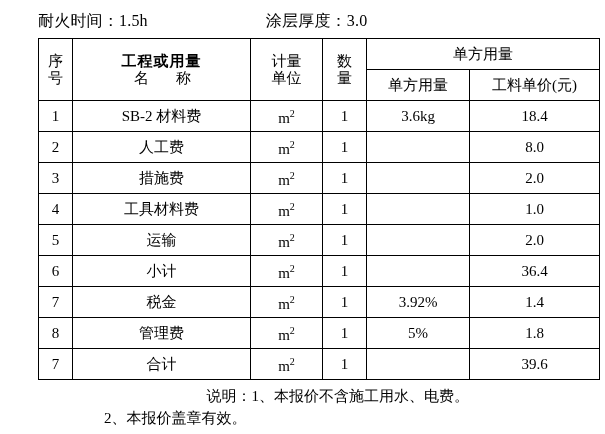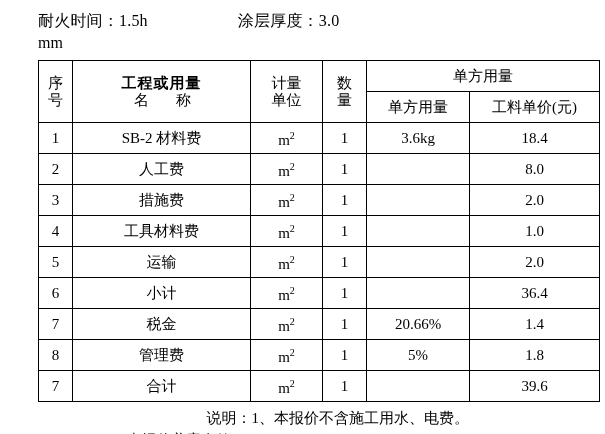--- a/index.html
+++ b/index.html
@@ -26,21 +26,21 @@
     align-items: baseline;
     font-size: 16px;
     line-height: 22px;
     letter-spacing: 0.2px;
   }
   .header-left {
     white-space: nowrap;
   }
   .header-right {
     white-space: nowrap;
-    margin-left: 90px;
+    margin-left: 118px;
   }
   .header-wrap {
     font-size: 16px;
     line-height: 22px;
     margin-top: 0px;
   }
   table.fee {
     border-collapse: collapse;
     width: 534px;
     margin-top: 6px;
@@ -95,21 +95,20 @@
 </head>
 <body>
 
 <div class="page">
 
   <div class="header-wrap">
     <div class="header-line">
       <span class="header-left">耐火时间：1.5h</span>
       <span class="header-right">涂层厚度：3.0</span>
     </div>
-    <div>mm</div>
   </div>
 
   <table class="fee">
     <colgroup>
       <col class="col-seq">
       <col class="col-name">
       <col class="col-unit">
       <col class="col-qty">
       <col class="col-amount">
       <col class="col-price">
@@ -186,21 +185,21 @@
           <td class="unit-cell">m<sup>2</sup></td>
           <td>1</td>
           <td></td>
           <td>36.4</td>
         </tr>
         <tr>
           <td>7</td>
           <td class="name-cell">税金</td>
           <td class="unit-cell">m<sup>2</sup></td>
           <td>1</td>
-          <td>20.66%</td>
+          <td>3.92%</td>
           <td>1.4</td>
         </tr>
         <tr>
           <td>8</td>
           <td class="name-cell">管理费</td>
           <td class="unit-cell">m<sup>2</sup></td>
           <td>1</td>
           <td>5%</td>
           <td>1.8</td>
         </tr>

